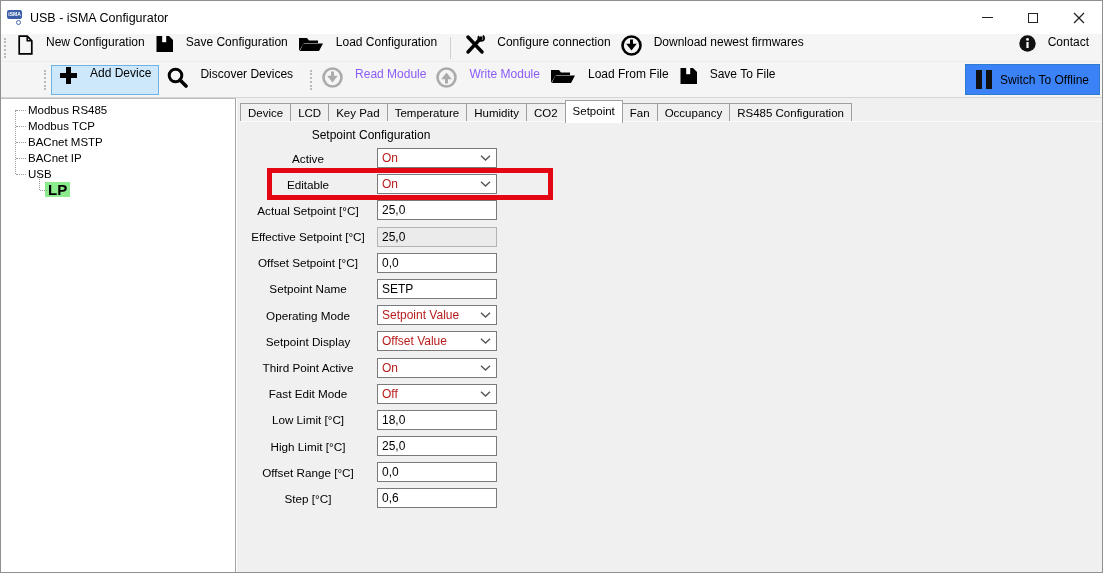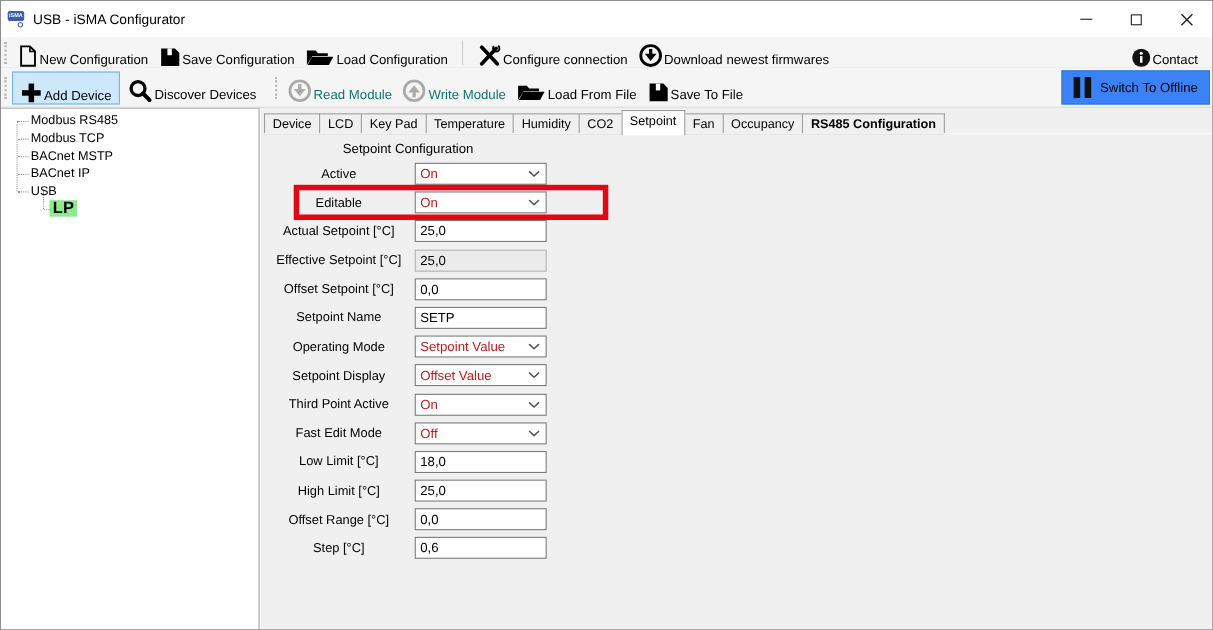--- a/index.html
+++ b/index.html
@@ -13,24 +13,24 @@
   .app-icon .gear { position:absolute; right:1px; bottom:0px; width:5px; height:5px; border:1.4px solid #4a6ab0; border-radius:50%; }
   .title-text { margin-left:8px; font-size:12.5px; color:#000; }
   .win-btns { margin-left:auto; display:flex; height:33px; }
   .win-btn { width:46px; height:33px; display:flex; align-items:center; justify-content:center; cursor:default; }
   .glyph-min { width:11px; height:0; border-top:1px solid #222; }
   .glyph-max { width:10px; height:10px; border:1px solid #222; }
 
   
   .toolbar { position:absolute; left:0; right:0; background:#f5f5f5; display:flex; align-items:center; }
   .toolbar1 { top:33px; height:28px; border-bottom:1px solid #ededed; }
-  .toolbar2 { top:61px; height:36px; border-bottom:1px solid #d6d6d6; }
+  .toolbar2 { top:61px; height:36px; border-bottom:1px solid #d6d6d6;padding-left:40px; }
   .grip { width:3px; height:20px; margin:0 4px 0 3px; border-left:2px dotted #b9b9b9; }
-  .tb-btn { display:flex; align-items:flex-end; gap:2px; padding:0 5px; height:26px; font-size:12px; color:#000; white-space:nowrap; }
-  .tb-btn.disabled { color:#0f766e; }
+  .tb-btn { display:flex; align-items:flex-start; gap:12px; padding:0 5px; height:26px; font-size:12px; color:#000; white-space:nowrap; }
+  .tb-btn.disabled { color:#8b5cf6; }
   .tb-sep { width:1px; height:22px; background:#cfcfcf; margin:0 8px; }
   .tb-btn.active-btn { background:#cde8fb; border:1px solid #70b2e3; height:30px; padding:0 7px; }
   .offline-btn { margin-left:auto; margin-right:2px; background:#3b82f6; border:1px solid #2b7bd0; height:31px; display:flex; align-items:center; gap:8px; padding:0 10px; font-size:12px; }
   .pause-icon { display:flex; gap:4px; }
   .pause-icon i { display:block; width:6px; height:19px; background:#111; }
   svg.ic { display:block; }
 
   
   .tree { position:absolute; left:0; top:97px; width:235px; bottom:0; background:#fff; border-right:1px solid #a3a3a3; border-top:1px solid #bdbdbd; font-size:11.5px; }
   .tree-inner { position:relative; padding-top:3px; }
@@ -39,21 +39,21 @@
   .tree-item { position:relative; height:16px; line-height:16px; padding-left:27px; color:#000; white-space:nowrap; }
   .tree-item::before { content:''; position:absolute; left:15px; top:8px; width:10px; border-top:1px dotted #9a9a9a; }
   .tree-child { position:relative; height:16px; line-height:15px; padding-left:44px; }
   .tree-child::before { content:''; position:absolute; left:39px; top:8px; width:7px; border-top:1px dotted #9a9a9a; }
   .lp-badge { display:inline-block; background:#8ceb8c; font-weight:bold; font-size:15px; padding:0 3px; color:#000; }
 
   
   .content { position:absolute; left:236px; top:97px; right:0; bottom:0; background:#f0f0f0; }
   .tabstrip { position:absolute; left:3px; top:3px; display:flex; align-items:flex-end; height:21px; }
   .tab { height:19px; line-height:18px; padding:0 7px; font-size:11.5px; background:#f0f0f0; border:1px solid #9f9f9f; border-right:none; color:#000; white-space:nowrap; }
-  .tab:last-child { border-right:1px solid #9f9f9f;font-weight:bold; }
+  .tab:last-child { border-right:1px solid #9f9f9f; }
   .tab.selected { background:#fff; height:23px; line-height:21px; border-right:1px solid #9f9f9f; border-bottom:none; margin-bottom:-1px; position:relative; z-index:3; }
   .tab.selected + .tab { border-left:none; }
   .tabpage-edge { position:absolute; left:2px; top:23px; right:0; border-top:1px solid #fbfbfb; }
 
   
   .form { position:absolute; left:8px; top:30px; width:300px; }
   .group-title { width:252px; text-align:center; font-size:12px; color:#000; }
   .rows { margin-top:6px; }
   .frow { display:flex; align-items:center; height:20px; margin-bottom:6.2px; position:relative; }
   .flabel { width:126px; text-align:center; font-size:11.7px; color:#000; white-space:nowrap; }

